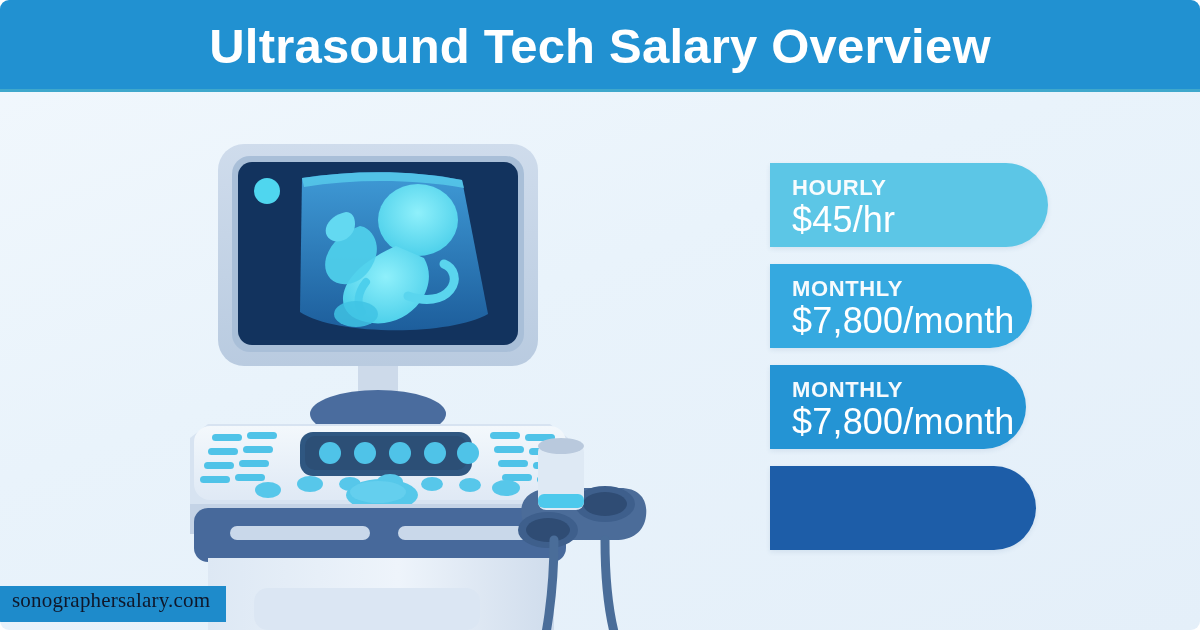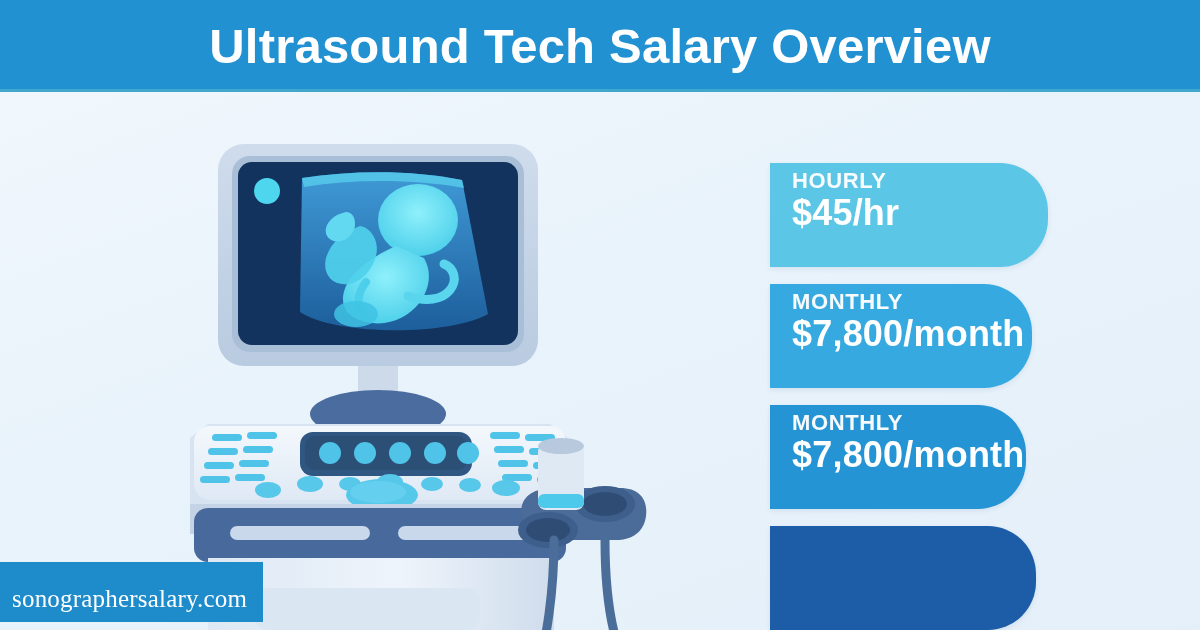--- a/index.html
+++ b/index.html
@@ -11,20 +11,21 @@
   body {
     font-family: "Liberation Sans", sans-serif;
   }
 
   #infographic {
     position: relative;
     width: 1200px;
     height: 630px;
     overflow: hidden;
     background: linear-gradient(160deg, #f2f8fd 0%, #e9f3fb 45%, #e4eff9 100%);
+    border-radius: 9px;
   }
 
   
   .header-banner {
     position: absolute;
     left: 0;
     top: 0;
     width: 1200px;
     height: 92px;
     background: #2191d1;
@@ -52,65 +53,65 @@
     white-space: nowrap;
     text-align: center;
   }
 
   
   .watermark {
     position: absolute;
     left: 0;
     bottom: 8px;
     background: #1e8bcb;
-    color: #ffffff;
+    color: #0f172a;
     font-family: "Liberation Serif", serif;
-    font-size: 25px;
+    font-size: 21px;
     line-height: 1;
-    padding: 24px 16px 11px 12px;
+    padding: 4px 16px 11px 12px;
     z-index: 50;
     letter-spacing: 0.2px;
   }
 
   
   .cards {
     position: absolute;
     left: 770px;
     top: 163px;
     width: 300px;
     z-index: 30;
   }
   .salary-card {
     position: relative;
-    height: 104px;
+    height: 84px;
     margin-bottom: 17px;
     border-radius: 0 48px 48px 0;
     box-sizing: border-box;
-    padding: 6px 0 0 22px;
+    padding: 13px 0 0 22px;
     box-shadow: 0 2px 5px rgba(40, 90, 140, .10);
   }
   .salary-card:last-child { margin-bottom: 0; }
 
   .card-1 { width: 278px; background: #5cc6e6; }
   .card-2 { width: 262px; background: #35a9e0; }
   .card-3 { width: 256px; background: #2494d4; }
   .card-4 { width: 266px; background: #1d5da8; }
 
   .card-label {
     color: #ffffff;
     font-size: 22px;
     font-weight: 700;
     letter-spacing: 0.6px;
     line-height: 1.05;
     opacity: .96;
   }
   .card-value {
     color: #ffffff;
     font-size: 36px;
-    font-weight: 700;
+    font-weight: 400;
     letter-spacing: 0.2px;
     line-height: 1.18;
     white-space: nowrap;
   }
 
   
   .machine {
     position: absolute;
     left: 150px;
     top: 96px;

